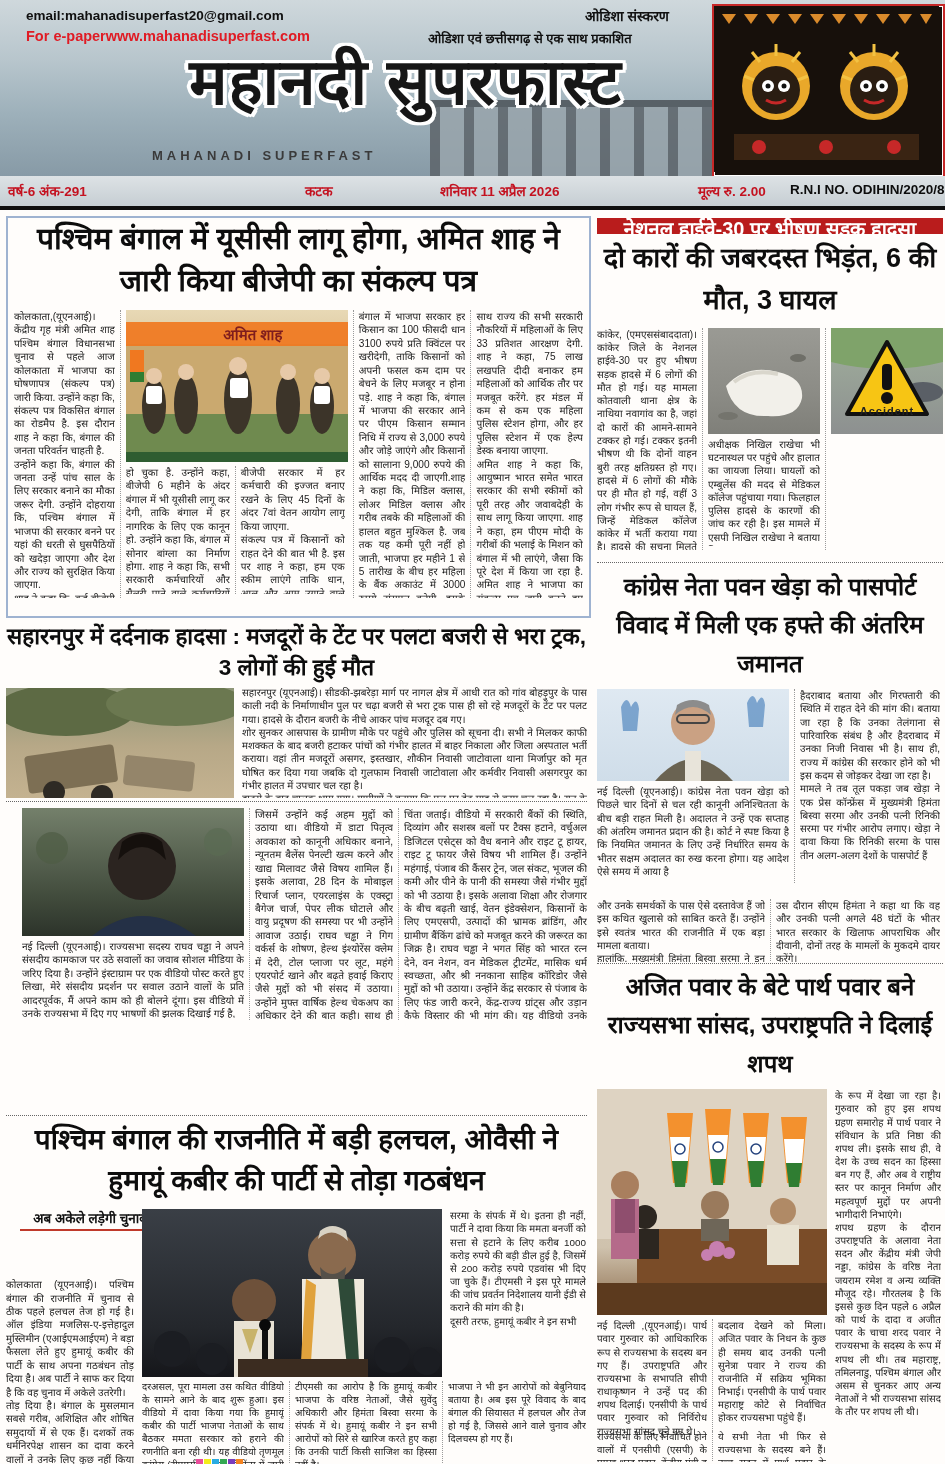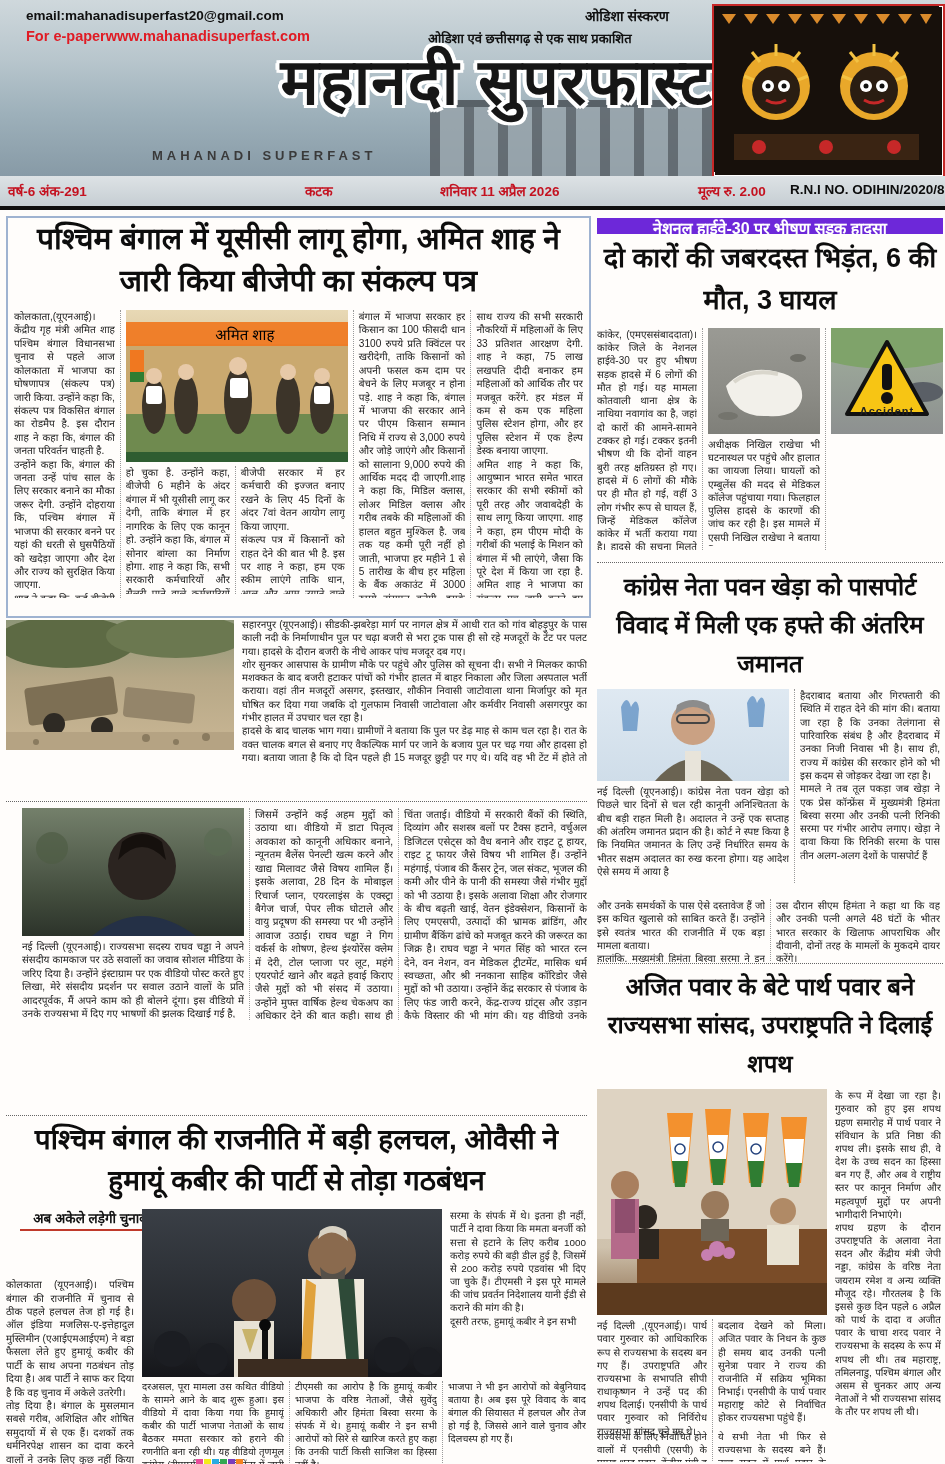--- a/index.html
+++ b/index.html
@@ -9,57 +9,57 @@
   
   #hdr{left:0;top:0;width:945px;height:176px;
        background:linear-gradient(180deg,#cfd8dc 0%,#b7c5cc 35%,#9db0ba 65%,#879aa6 100%);}
   .bridge{position:absolute;left:430px;top:100px;width:285px;height:76px;opacity:.85;
        background:repeating-linear-gradient(90deg,#5d646a 0 10px,#98a4ab 10px 34px);
        border-top:7px solid #4c5359;}
   .email-line{left:26px;top:8px;font-size:13.5px;font-weight:bold;color:#101010;}
   .epaper-line{left:26px;top:28px;font-size:14.5px;font-weight:bold;color:#e01b24;}
   .edition{left:585px;top:6px;font-size:14px;font-weight:bold;color:#111;}
   .publine{left:428px;top:29px;font-size:13px;font-weight:bold;color:#111;}
-  .mast{left:98px;top:34px;width:615px;text-align:right;font-size:64px;line-height:1.5;
+  .mast{left:98px;top:34px;width:615px;text-align:center;font-size:64px;line-height:1.5;
         font-weight:800;color:#161616;letter-spacing:1px;white-space:nowrap;
         text-shadow:-3px -3px 0 #fff,3px -3px 0 #fff,-3px 3px 0 #fff,3px 3px 0 #fff,
                     0 -3px 0 #fff,0 3px 0 #fff,-4px 0 0 #fff,4px 0 0 #fff;}
   .mast-en{left:152px;top:148px;font-size:13px;font-weight:bold;color:#3a3a3a;letter-spacing:4px;}
   .deity{left:712px;top:4px;width:229px;height:170px;background:#17100b;border:2px solid #c62828;box-shadow:0 0 0 1px #fff inset;}
   
   .dateline{left:0;top:176px;width:945px;height:30px;background:linear-gradient(#dde2e5,#c6ced3);}
   .dl{position:absolute;top:6px;font-size:13.5px;font-weight:bold;color:#c41220;white-space:nowrap;}
   .dl.rni{color:#0d0d0d;}
   .blackrule{left:0;top:206px;width:945px;height:4px;background:#0f0f0f;}
   
   .art{position:absolute;overflow:hidden;}
   .hl{margin:0;text-align:center;font-weight:bold;color:#0d0d0d;font-family:"Liberation Sans","DejaVu Sans",sans-serif;}
   .ct{font-size:10.1px;line-height:1.33;text-align:justify;color:#1c1c1c;white-space:pre-line;overflow:hidden;}
   .cols{display:flex;}
   .cols>*+*{border-left:1px dotted #9a9a9a;padding-left:5px;margin-left:5px;}
   .dotted{position:absolute;border-top:1.5px dotted #666;height:0;}
-  .kicker{background:#6d28d9;color:#fff;font-weight:bold;font-size:16px;text-align:center;
+  .kicker{background:#b91c1c;color:#fff;font-weight:bold;font-size:20px;text-align:center;
           height:16px;line-height:22px;}
   .subhead{font-size:13.5px;font-weight:bold;text-align:center;border-bottom:2px solid #c0392b;
            padding-bottom:2px;color:#111;}
   
   .ph{position:relative;overflow:hidden;background:#999;}
   .ph svg{position:absolute;left:0;top:0;}
   .ph-shah{background:linear-gradient(180deg,#e8d9b5 0%,#cdb184 55%,#9fa36b 100%);}
   .ph-body{background:linear-gradient(180deg,#9a9a94 0%,#8c8c86 60%,#7f7f79 100%);}
   .ph-sign{background:linear-gradient(180deg,#b9c4a8 0%,#9aa598 35%,#8d9090 100%);}
   .ph-truck{background:linear-gradient(180deg,#8e9678 0%,#b7a887 45%,#c9b694 100%);}
   .ph-kheda{background:linear-gradient(180deg,#dfe9f2 0%,#cfdde9 100%);}
   .ph-chadha{background:linear-gradient(180deg,#74806b 0%,#414b3c 70%,#2c332a 100%);}
   .ph-oath{background:linear-gradient(180deg,#ded3c2 0%,#cfc2ad 70%,#8a6a4a 100%);}
   .ph-owaisi{background:linear-gradient(180deg,#3a3f46 0%,#24272c 70%,#15161a 100%);}
   .sign-label{position:absolute;left:0;right:0;bottom:16%;text-align:center;
               font-size:11px;font-weight:bold;color:#222;letter-spacing:1px;}
-  .shah-banner{position:absolute;left:0;top:8%;width:100%;text-align:center;color:#000000;
-               font-weight:normal;font-size:15px;background:rgba(240,120,32,.92);padding:2px 8px;}
+  .shah-banner{position:absolute;left:0;top:8%;width:100%;text-align:center;color:#7f1d1d;
+               font-weight:bold;font-size:15px;background:rgba(240,120,32,.92);padding:2px 16px;}
   .cmyk{left:196px;top:1452px;}
   .cmyk span{display:inline-block;width:7px;height:7px;margin-right:1px;}
 </style>
 </head>
 <body>
 
 <div id="page">
 
   <div id="hdr" class="abs">
     <div class="bridge"></div>
@@ -177,20 +177,21 @@
 संकल्प पत्र में किसानों को राहत देने की बात भी है. इस पर शाह ने कहा, हम एक स्कीम लाएंगे ताकि धान, आलू और आम उगाने वाले किसानों को उनकी फसल का सही दाम मिले.</div>
         </div>
       </div>
       <div class="ct" style="width:112px;">बंगाल में भाजपा सरकार हर किसान का 100 फीसदी धान 3100 रुपये प्रति क्विंटल पर खरीदेगी, ताकि किसानों को अपनी फसल कम दाम पर बेचने के लिए मजबूर न होना पड़े. शाह ने कहा कि, बंगाल में भाजपा की सरकार आने पर पीएम किसान सम्मान निधि में राज्य से 3,000 रुपये और जोड़े जाएंगे और किसानों को सालाना 9,000 रुपये की आर्थिक मदद दी जाएगी.शाह ने कहा कि, मिडिल क्लास, लोअर मिडिल क्लास और गरीब तबके की महिलाओं की हालत बहुत मुश्किल है. जब तक यह कमी पूरी नहीं हो जाती, भाजपा हर महीने 1 से 5 तारीख के बीच हर महिला के बैंक अकाउंट में 3000 रुपये ट्रांसफर करेगी. इसके साथ ही, भाजपा सरकार पुलिस फोर्स के साथ-</div>
       <div class="ct" style="width:112px;">साथ राज्य की सभी सरकारी नौकरियों में महिलाओं के लिए 33 प्रतिशत आरक्षण देगी. शाह ने कहा, 75 लाख लखपति दीदी बनाकर हम महिलाओं को आर्थिक तौर पर मजबूत करेंगे. हर मंडल में कम से कम एक महिला पुलिस स्टेशन होगा, और हर पुलिस स्टेशन में एक हेल्प डेस्क बनाया जाएगा.
 अमित शाह ने कहा कि, आयुष्मान भारत समेत भारत सरकार की सभी स्कीमों को पूरी तरह और जवाबदेही के साथ लागू किया जाएगा. शाह ने कहा, हम पीएम मोदी के गरीबों की भलाई के मिशन को बंगाल में भी लाएंगे, जैसा कि पूरे देश में किया जा रहा है. अमित शाह ने भाजपा का संकल्प पत्र जारी करते हुए कहा कि, हमने लोगों के सामने अपनी चार्जशीट भी पेश की.</div>
     </div>
   </div>
 
   <div class="art" style="left:6px;top:618px;width:581px;height:180px;">
+    <h2 class="hl" style="font-size:22.5px;padding:2px 0 4px;">सहारनपुर में दर्दनाक हादसा : मजदूरों के टेंट पर पलटा बजरी से भरा ट्रक, 3 लोगों की हुई मौत</h2>
     <div style="overflow:hidden;height:146px;">
       <div class="ph ph-truck" style="float:left;width:228px;height:130px;margin:2px 8px 2px 0;">
         <svg width="228" height="130" viewBox="0 0 228 130">
           <ellipse cx="60" cy="22" rx="70" ry="26" fill="#5d6a44"></ellipse>
           <ellipse cx="170" cy="16" rx="70" ry="22" fill="#6b7850"></ellipse>
           <rect x="20" y="62" width="90" height="38" rx="4" fill="#7d6f54" transform="rotate(-8 65 80)"></rect>
           <rect x="118" y="70" width="70" height="30" rx="4" fill="#94856a" transform="rotate(6 150 85)"></rect>
           <circle cx="48" cy="104" r="11" fill="#2e2a24"></circle>
             <circle cx="96" cy="108" r="11" fill="#2e2a24"></circle>
           <path d="M0 112 h228 v18 H0z" fill="#b5a383"></path>

